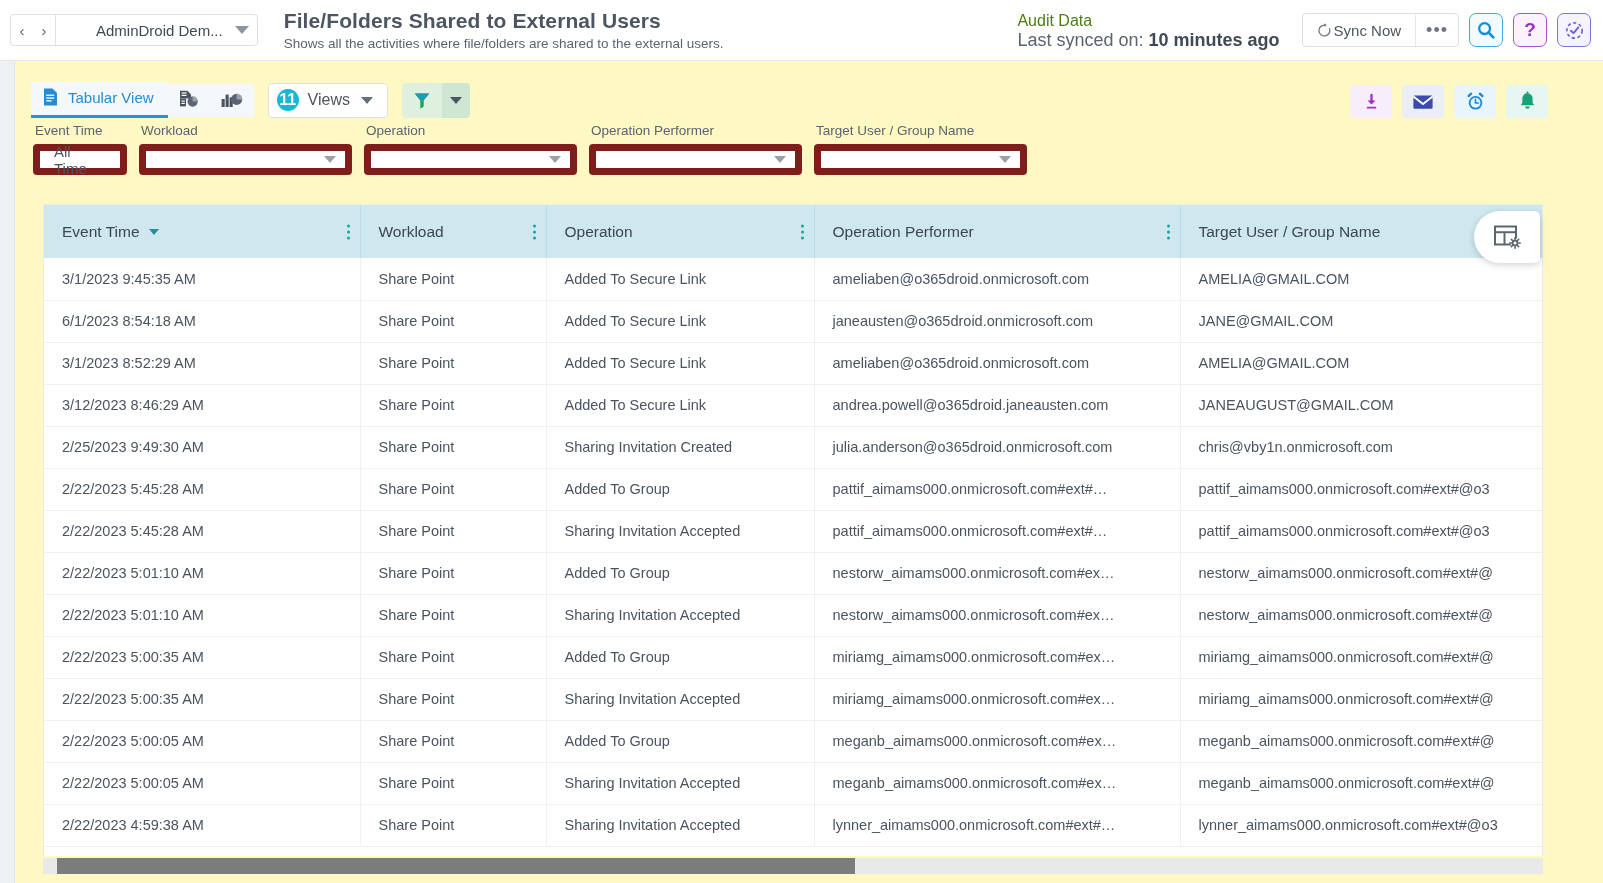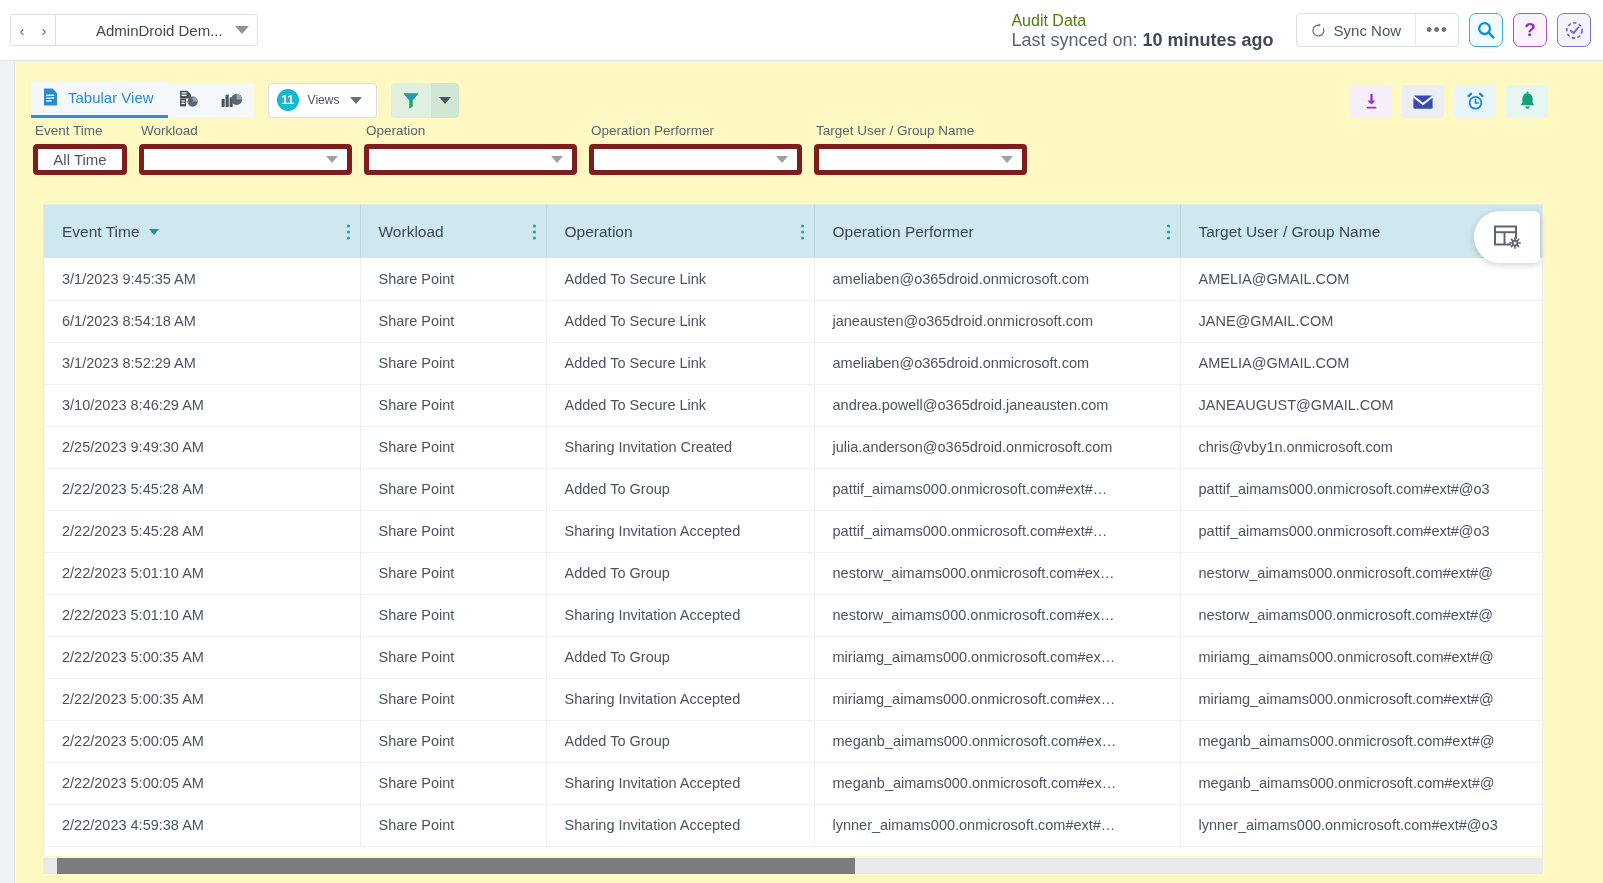--- a/index.html
+++ b/index.html
@@ -47,21 +47,21 @@
   .right-head { margin-left: auto; display: flex; align-items: center; padding-right: 12px; }
   .audit-block { text-align: left; margin-right: 22px; }
   .audit-title { font-size: 16px; color: #4d7c0f; line-height: 20px; font-weight: 500;}
   .audit-sync { font-size: 18px; color: #5a6470; line-height: 19px; }
   .audit-sync b { color: #3f4a56; font-weight: 700; }
 
   .sync-group {
     display: flex; align-items: center; height: 34px;
     border: 1px solid #dcdfe3; border-radius: 4px; background: #fff; overflow: hidden;
   }
-  .sync-btn { display: flex; align-items: center; gap: 8px; padding: 0 14px; height: 32px; cursor: pointer; }
+  .sync-btn { display: flex; align-items: center; gap: 2px; padding: 0 14px; height: 32px; cursor: pointer; }
   .sync-btn span.lbl { font-size: 15px; color: #4c5560; }
   .sync-sep { width: 1px; height: 32px; background: #e6e9ec; }
   .sync-more { padding: 0 10px; height: 32px; display: flex; align-items: center; color: #6d7680; font-size: 18px; letter-spacing: 1px; cursor: pointer;}
 
   .icon-sq {
     width: 34px; height: 34px; border-radius: 7px;
     display: flex; align-items: center; justify-content: center;
     margin-left: 10px; cursor: pointer;
   }
   .icon-sq.search { border: 1.5px solid #3aaee0; background: #f2fbff; }
@@ -92,24 +92,24 @@
   .tab-tabular .lbl { font-size: 15px; color: #2a8ad1; }
   .icon-plain { padding: 5px 10px 8px; background: #f4f8fb; display: flex; align-items: center; cursor: pointer; }
 
   .views-btn {
     display: flex; align-items: center; gap: 9px;
     margin-left: 14px; height: 35px; padding: 0 14px 0 8px;
     border: 1px solid #dcdfe3; border-radius: 4px; background: #fff; cursor: pointer;
   }
   .views-badge {
     width: 22px; height: 22px; border-radius: 50%; background: #17b8d4;
-    color: #fff; font-size: 12px; font-weight: 700;
+    color: #fff; font-size: 16px; font-weight: 700;
     display: flex; align-items: center; justify-content: center;
   }
-  .views-lbl { font-size: 12px; color: #4c5560; }
+  .views-lbl { font-size: 16px; color: #4c5560; }
   .views-caret { width:0;height:0;border-left:6px solid transparent;border-right:6px solid transparent;border-top:7px solid #63707c; margin-left:2px;}
 
   .filter-group { display: flex; margin-left: 14px; height: 35px; border-radius: 4px; overflow: hidden; }
   .filter-main { width: 40px; background: #dff0e0; display: flex; align-items: center; justify-content: center; cursor: pointer; }
   .filter-caret-box { width: 28px; background: #cfe7d2; display:flex; align-items:center; justify-content:center; cursor: pointer;}
   .filter-caret { width:0;height:0;border-left:6px solid transparent;border-right:6px solid transparent;border-top:7px solid #4c5560;}
 
   
   .actions { position: absolute; right: 55px; top: 24px; display: flex; gap: 10px; }
   .act {
@@ -119,21 +119,21 @@
   .act.dl   { background: #f8eefb; }
   .act.mail { background: #eceef7; }
   .act.alarm{ background: #e8f5fd; }
   .act.bell { background: #e6f6f2; }
 
   
   .filters { position: absolute; left: 18px; top: 62px; display: flex; align-items: flex-end; }
   .fld { display: flex; flex-direction: column; margin-right: 12px; }
   .fld-lbl { font-size: 13.5px; color: #5a6470; margin-bottom: 6px; padding-left: 2px; }
   .fld-box {
-    height: 31px; border: 5px solid #7f1d1d; border-radius: 4px; background: #fff;
+    height: 31px; border: 7px solid #7f1d1d; border-radius: 4px; background: #fff;
     display: flex; align-items: center; justify-content: flex-end; padding-right: 9px; cursor: pointer;
   }
   .fld-box .tri { width:0;height:0;border-left:6px solid transparent;border-right:6px solid transparent;border-top:7px solid #9aa1a9;}
   .fld.alltime .fld-box { justify-content: center; padding: 0 14px; }
   .fld.alltime .val { font-size: 15px; color: #4c5560; }
 
   
   .table-wrap {
     position: absolute; left: 28px; top: 143px; width: 1500px; height: 652px;
     border: 1px solid #e7ebee; border-bottom: none;
@@ -203,20 +203,24 @@
   <div class="nav-group">
     <div class="nav-arrow">‹</div>
     <div class="nav-arrow">›</div>
     <div class="tenant-sep"></div>
     <div class="tenant-sel">
       <span class="tenant-name">AdminDroid Dem...</span>
       <span class="caret-dn"></span>
     </div>
   </div>
 
+  <div class="title-block">
+    <div class="page-title">File/Folders Shared to External Users</div>
+    <div class="page-sub">Shows all the activities where file/folders are shared to the external users.</div>
+  </div>
 
   <div class="right-head">
     <div class="audit-block">
       <div class="audit-title">Audit Data</div>
       <div class="audit-sync"><span>Last synced on: </span><b>10 minutes ago</b></div>
     </div>
 
     <div class="sync-group">
       <div class="sync-btn">
         <svg width="15" height="15" viewBox="0 0 16 16">
@@ -442,21 +446,21 @@
             <td class="col-targ">JANE@GMAIL.COM</td>
           </tr>
           <tr>
             <td class="col-time">3/1/2023 8:52:29 AM</td>
             <td class="col-work">Share Point</td>
             <td class="col-op">Added To Secure Link</td>
             <td class="col-perf">ameliaben@o365droid.onmicrosoft.com</td>
             <td class="col-targ">AMELIA@GMAIL.COM</td>
           </tr>
           <tr>
-            <td class="col-time">3/10/2023 8:46:29 AM</td>
+            <td class="col-time">3/12/2023 8:46:29 AM</td>
             <td class="col-work">Share Point</td>
             <td class="col-op">Added To Secure Link</td>
             <td class="col-perf">andrea.powell@o365droid.janeausten.com</td>
             <td class="col-targ">JANEAUGUST@GMAIL.COM</td>
           </tr>
           <tr>
             <td class="col-time">2/25/2023 9:49:30 AM</td>
             <td class="col-work">Share Point</td>
             <td class="col-op">Sharing Invitation Created</td>
             <td class="col-perf">julia.anderson@o365droid.onmicrosoft.com</td>

